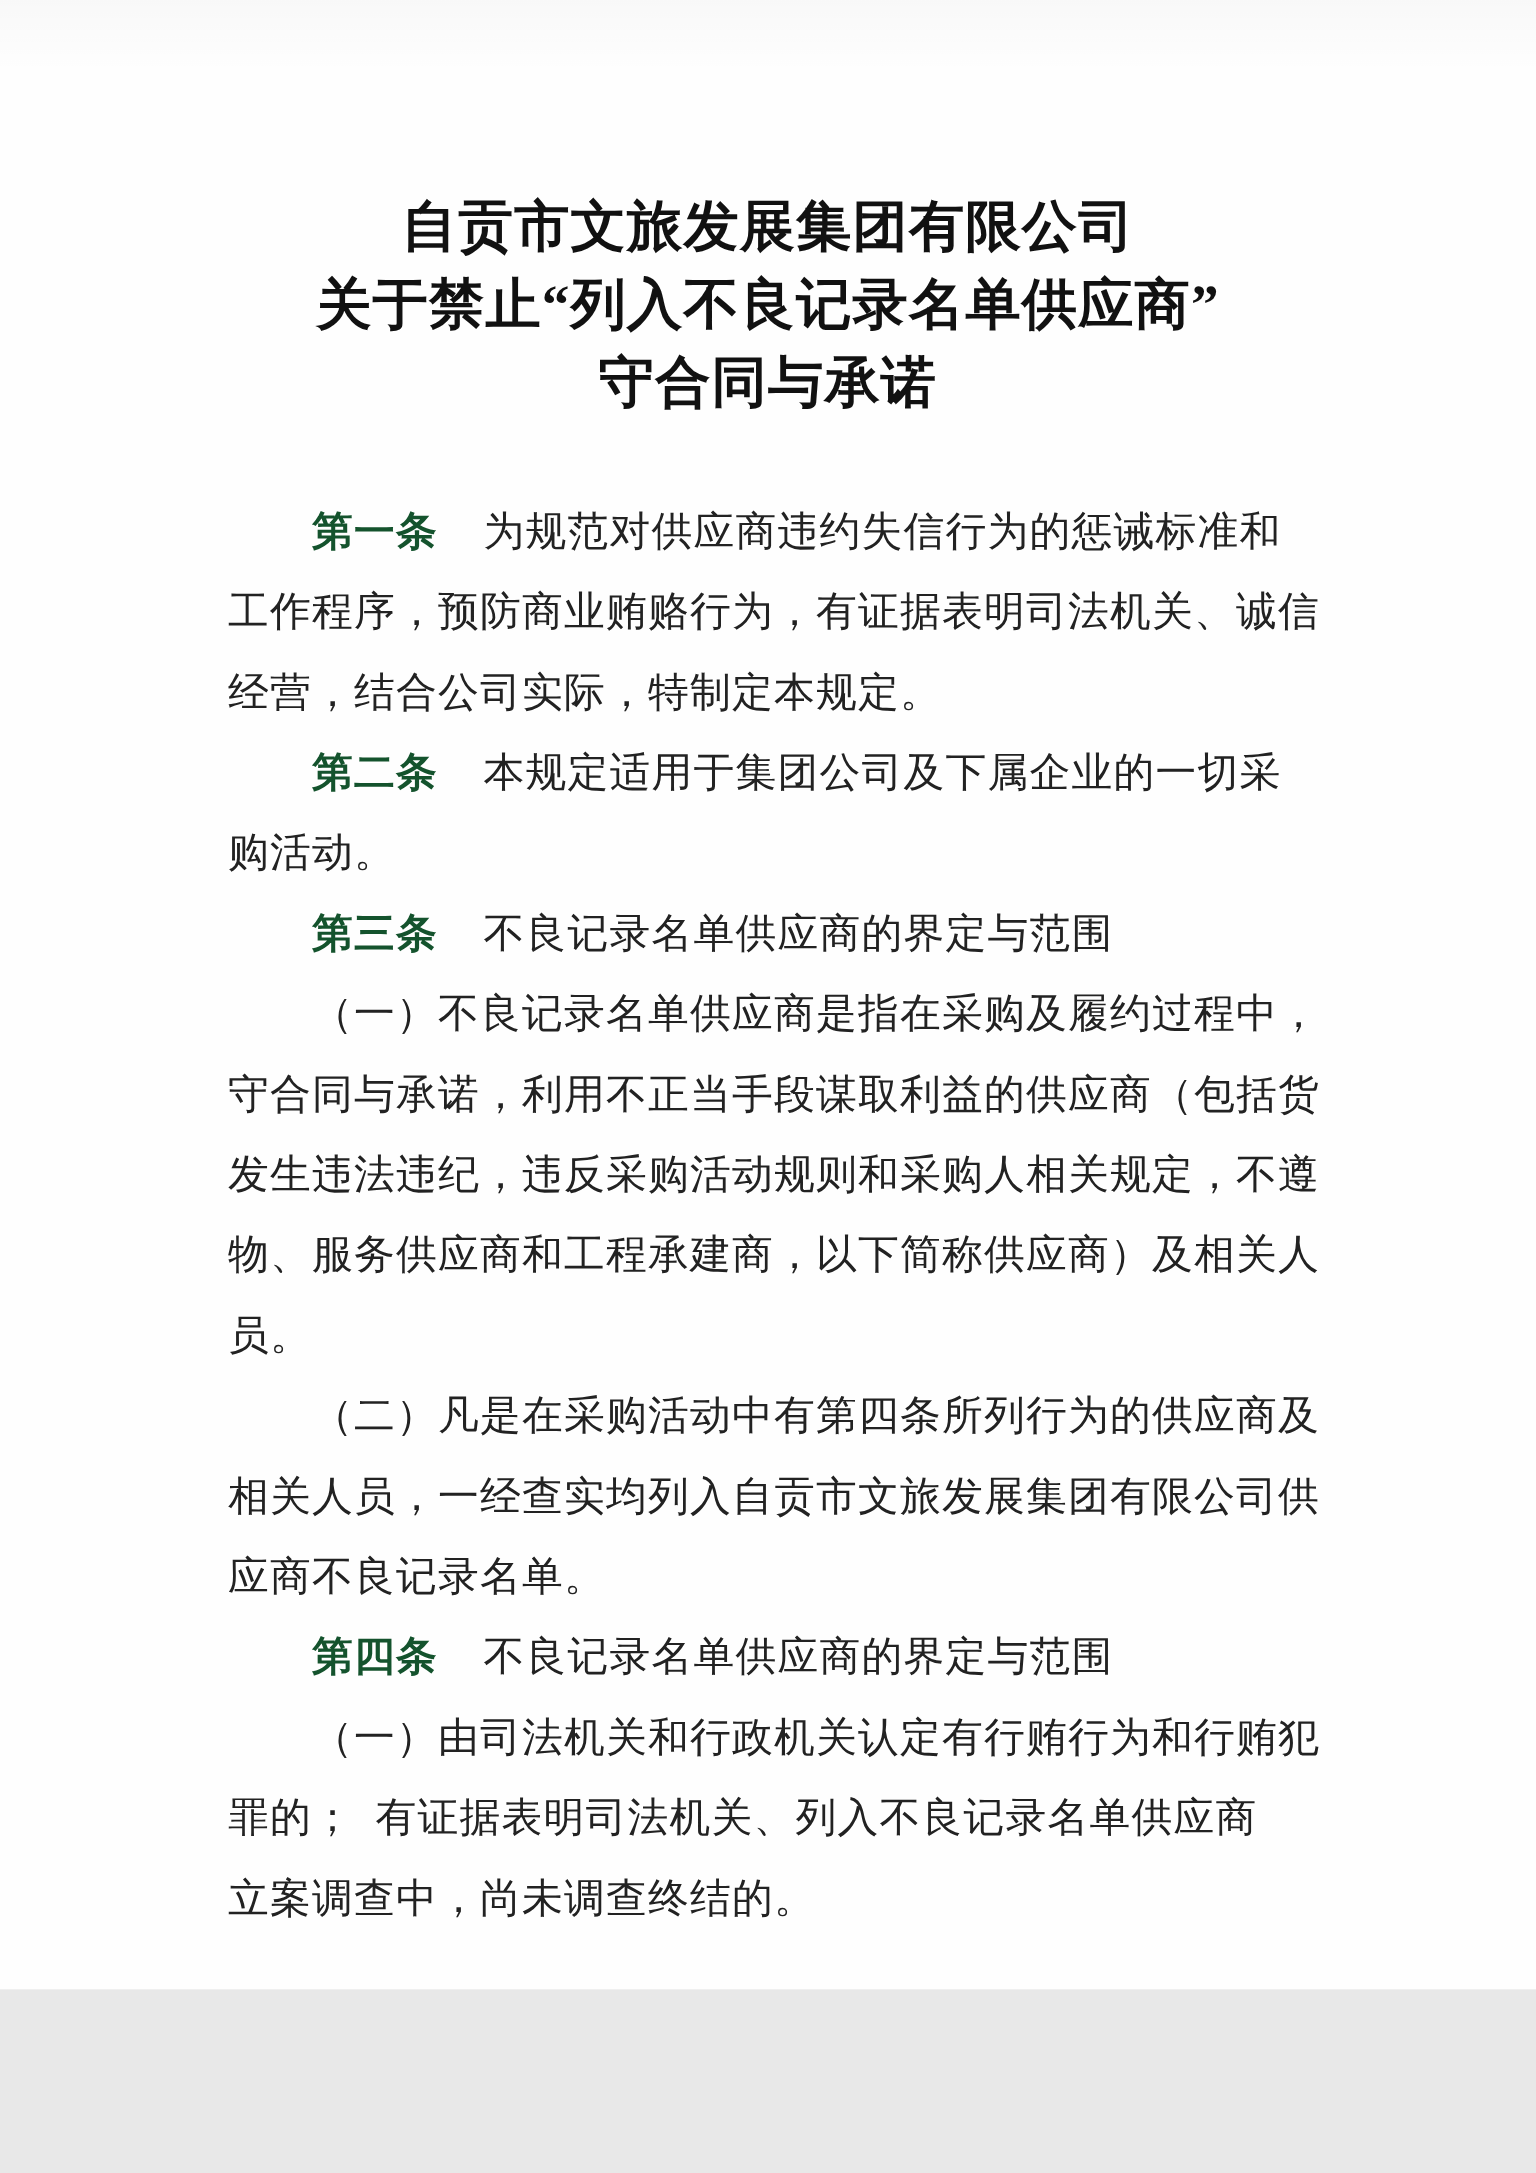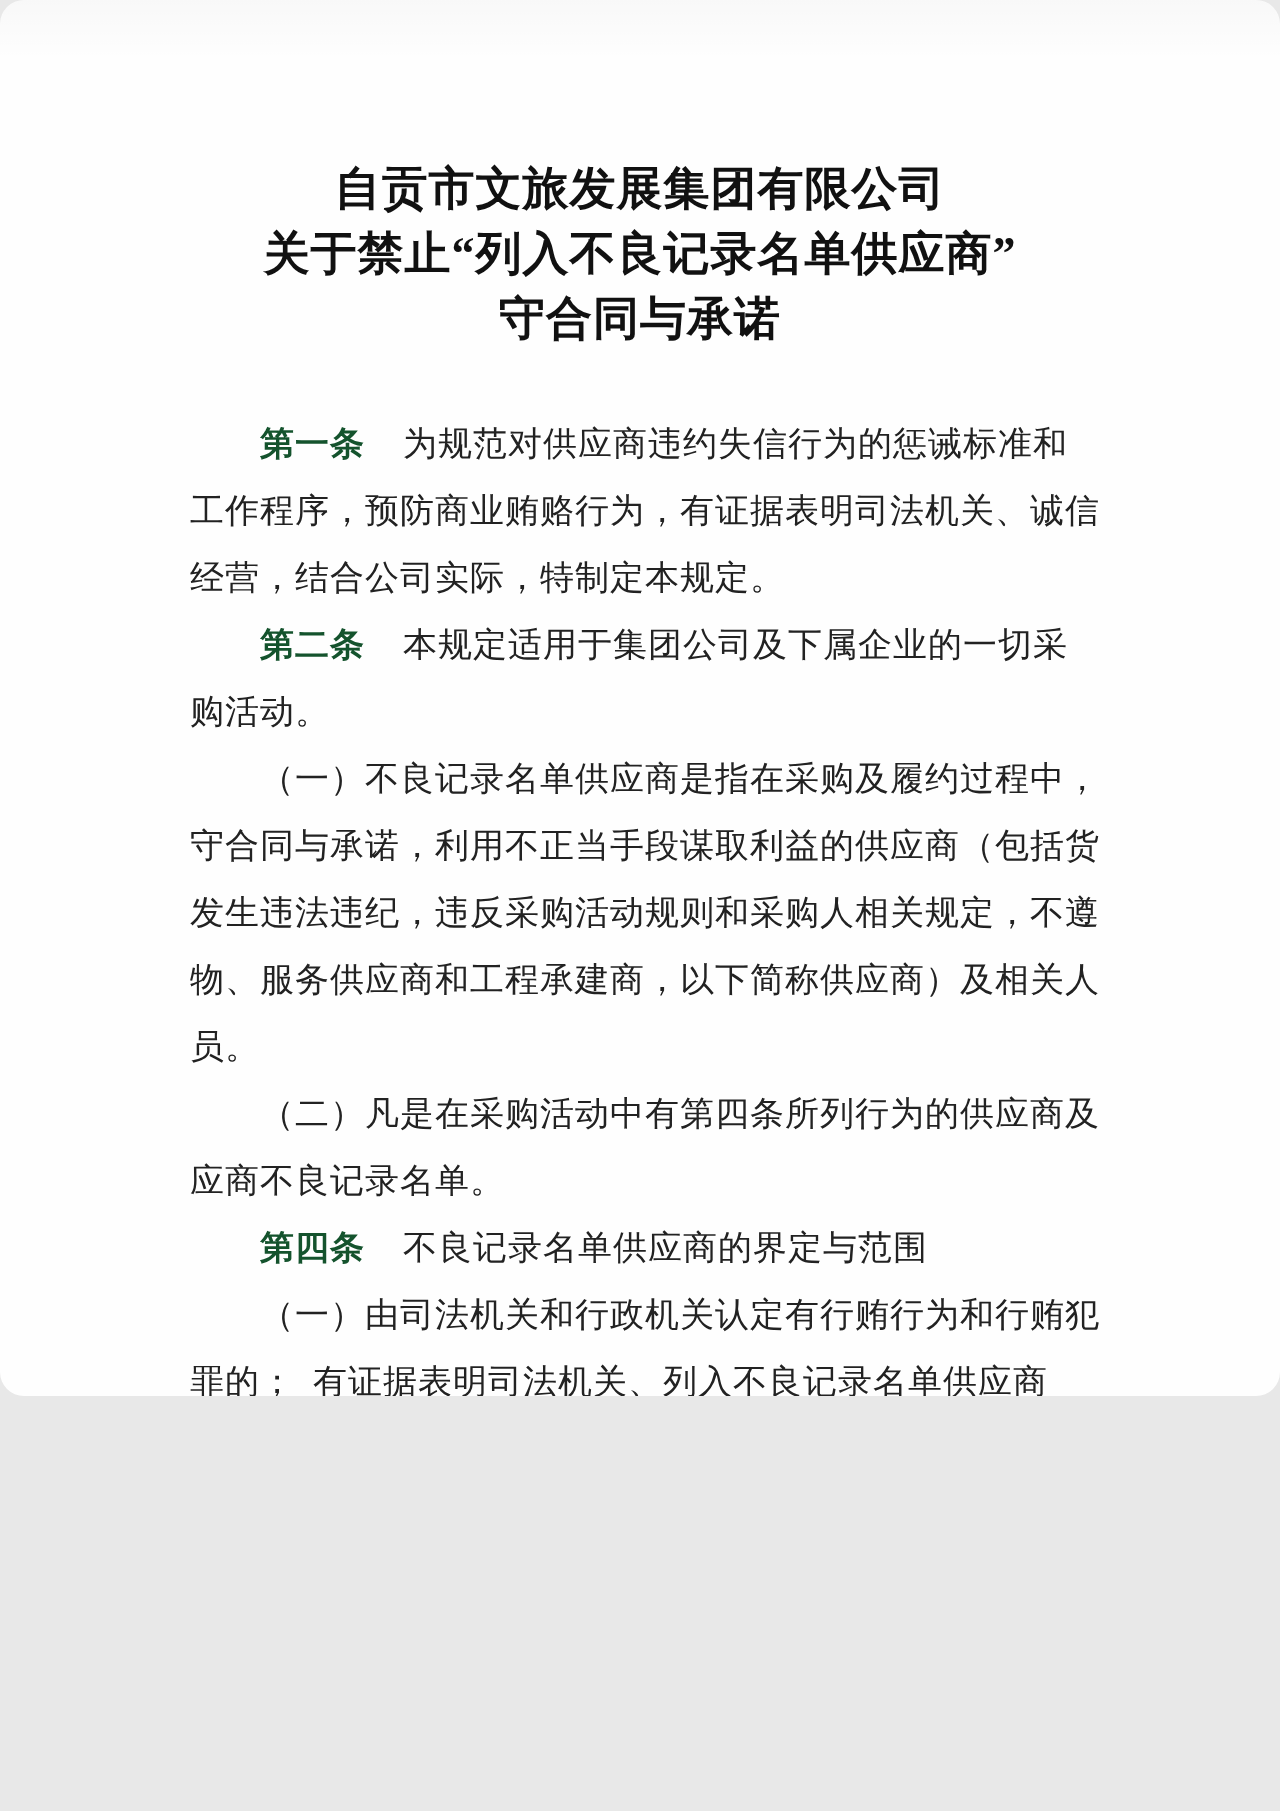--- a/index.html
+++ b/index.html
@@ -4,27 +4,26 @@
 <title>Document</title>
 <style>
   html, body {
     margin: 0;
     padding: 0;
     background: #e8e8e8;
   }
   .page {
     position: relative;
     width: 1280px;
-    height: 1396px;
+    height: 1658px;
     margin: 0 auto;
     background: #fefefe;
     color: #1c1c1c;
     font-family: "Liberation Serif", "DejaVu Serif", serif;
     overflow: hidden;
-    border-radius: 24px;
   }
   
   .page::before {
     content: "";
     position: absolute;
     left: 0; top: 0; right: 0;
     height: 60px;
     background: linear-gradient(180deg, rgba(0,0,0,0.025), rgba(0,0,0,0));
     pointer-events: none;
   }
@@ -74,25 +73,27 @@
     <div class="title-line">自贡市文旅发展集团有限公司</div>
     <div class="title-line">关于禁止“列入不良记录名单供应商”</div>
     <div class="title-line">守合同与承诺</div>
   </header>
   <main class="doc-body" id="doc-body" style="color: rgb(34, 34, 34);">
       <div class="body-line indent"><span class="term">第一条</span><span>为规范对供应商违约失信行为的惩诫标准和</span></div>
       <div class="body-line"><span>工作程序，预防商业贿赂行为，有证据表明司法机关、诚信</span></div>
       <div class="body-line"><span>经营，结合公司实际，特制定本规定。</span></div>
       <div class="body-line indent"><span class="term">第二条</span><span>本规定适用于集团公司及下属企业的一切采</span></div>
       <div class="body-line"><span>购活动。</span></div>
+      <div class="body-line indent"><span class="term">第三条</span><span>不良记录名单供应商的界定与范围</span></div>
       <div class="body-line indent"><span>（一）不良记录名单供应商是指在采购及履约过程中，</span></div>
       <div class="body-line"><span>守合同与承诺，利用不正当手段谋取利益的供应商（包括货</span></div>
       <div class="body-line"><span>发生违法违纪，违反采购活动规则和采购人相关规定，不遵</span></div>
       <div class="body-line"><span>物、服务供应商和工程承建商，以下简称供应商）及相关人</span></div>
       <div class="body-line"><span>员。</span></div>
       <div class="body-line indent"><span>（二）凡是在采购活动中有第四条所列行为的供应商及</span></div>
+      <div class="body-line"><span>相关人员，一经查实均列入自贡市文旅发展集团有限公司供</span></div>
       <div class="body-line"><span>应商不良记录名单。</span></div>
       <div class="body-line indent"><span class="term">第四条</span><span>不良记录名单供应商的界定与范围</span></div>
       <div class="body-line indent"><span>（一）由司法机关和行政机关认定有行贿行为和行贿犯</span></div>
       <div class="body-line"><span>罪的； 有证据表明司法机关、列入不良记录名单供应商</span></div>
       <div class="body-line"><span>立案调查中，尚未调查终结的。</span></div>
     </main>
 </div>
 
 </body></html>

